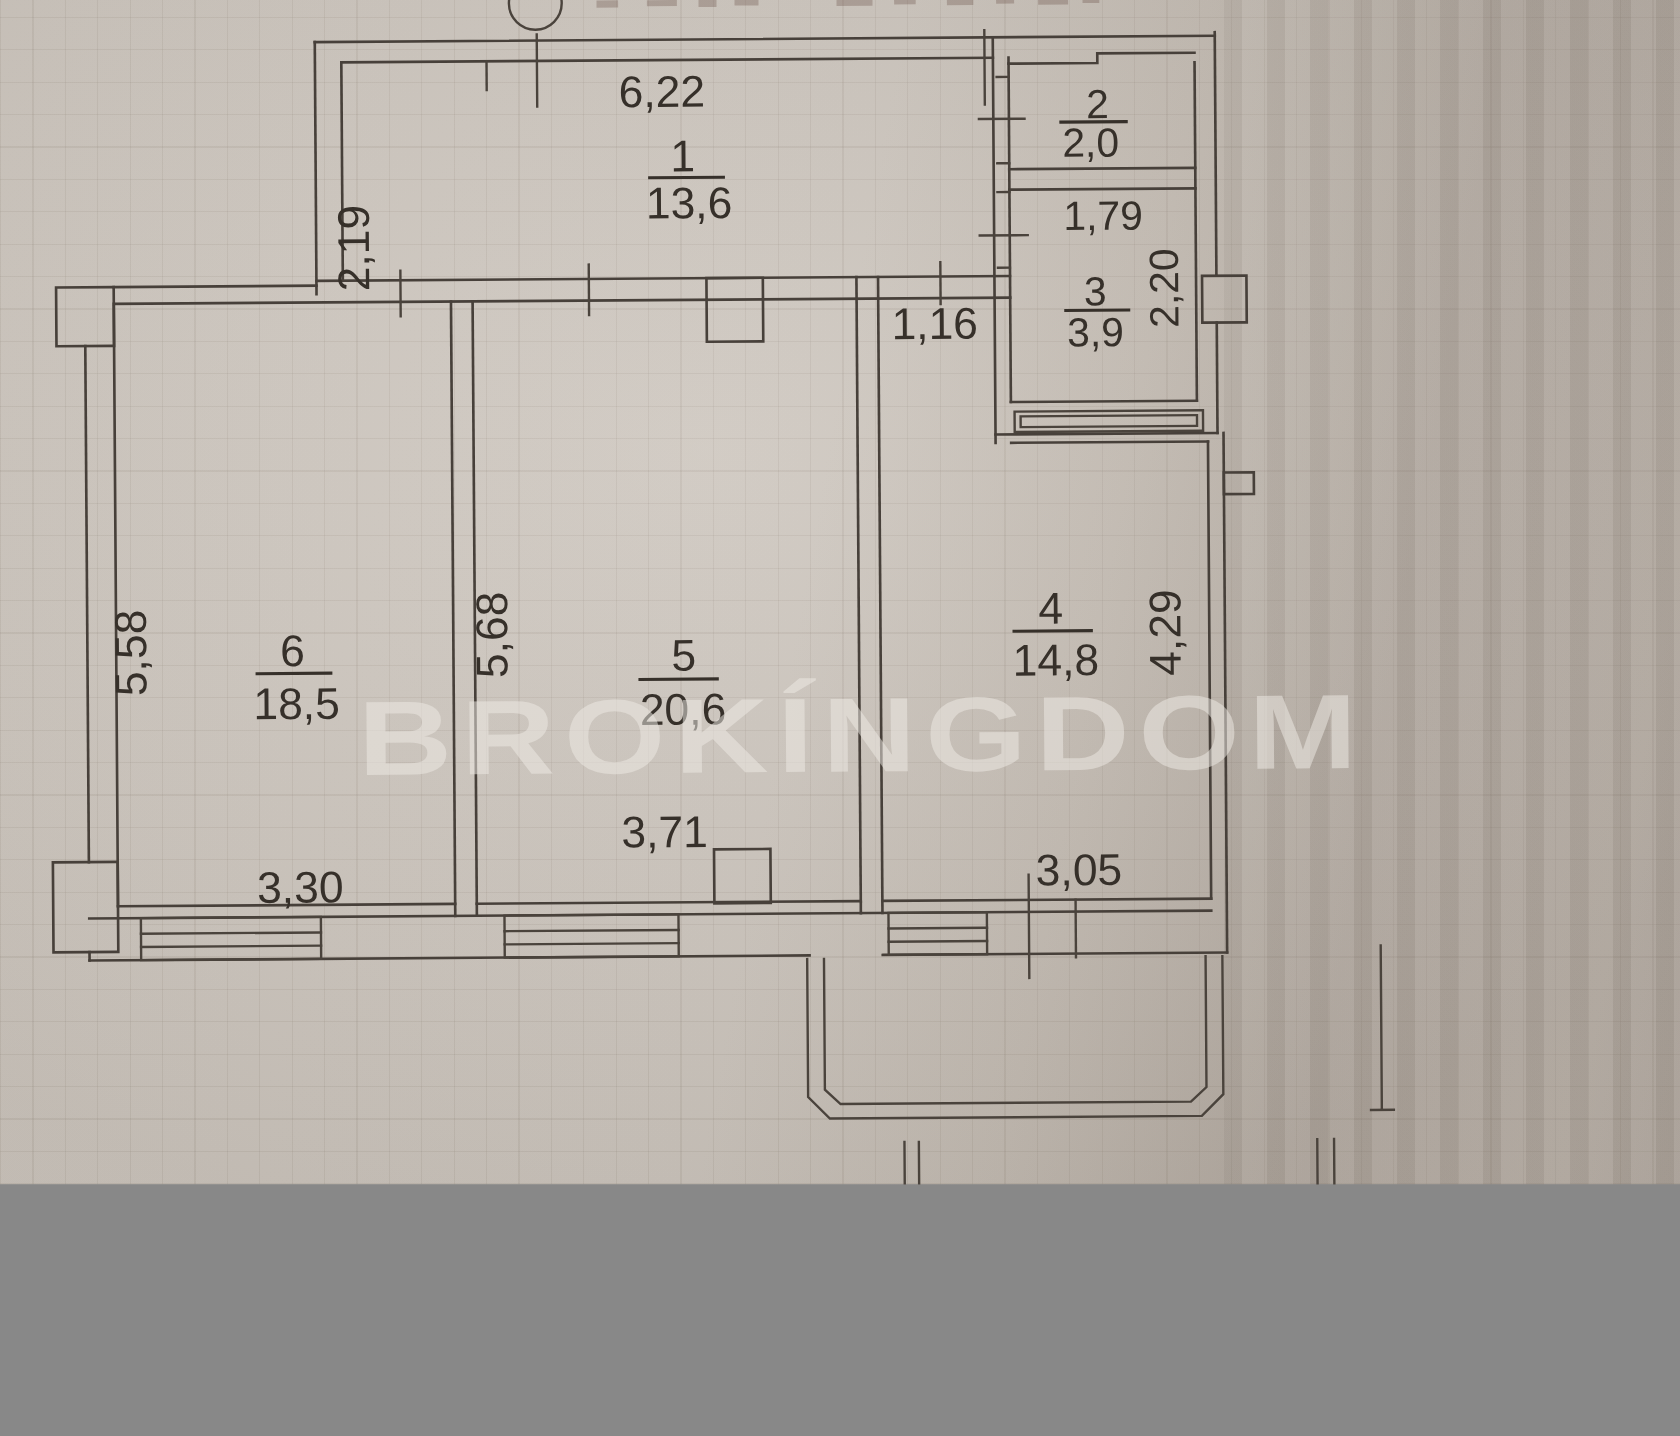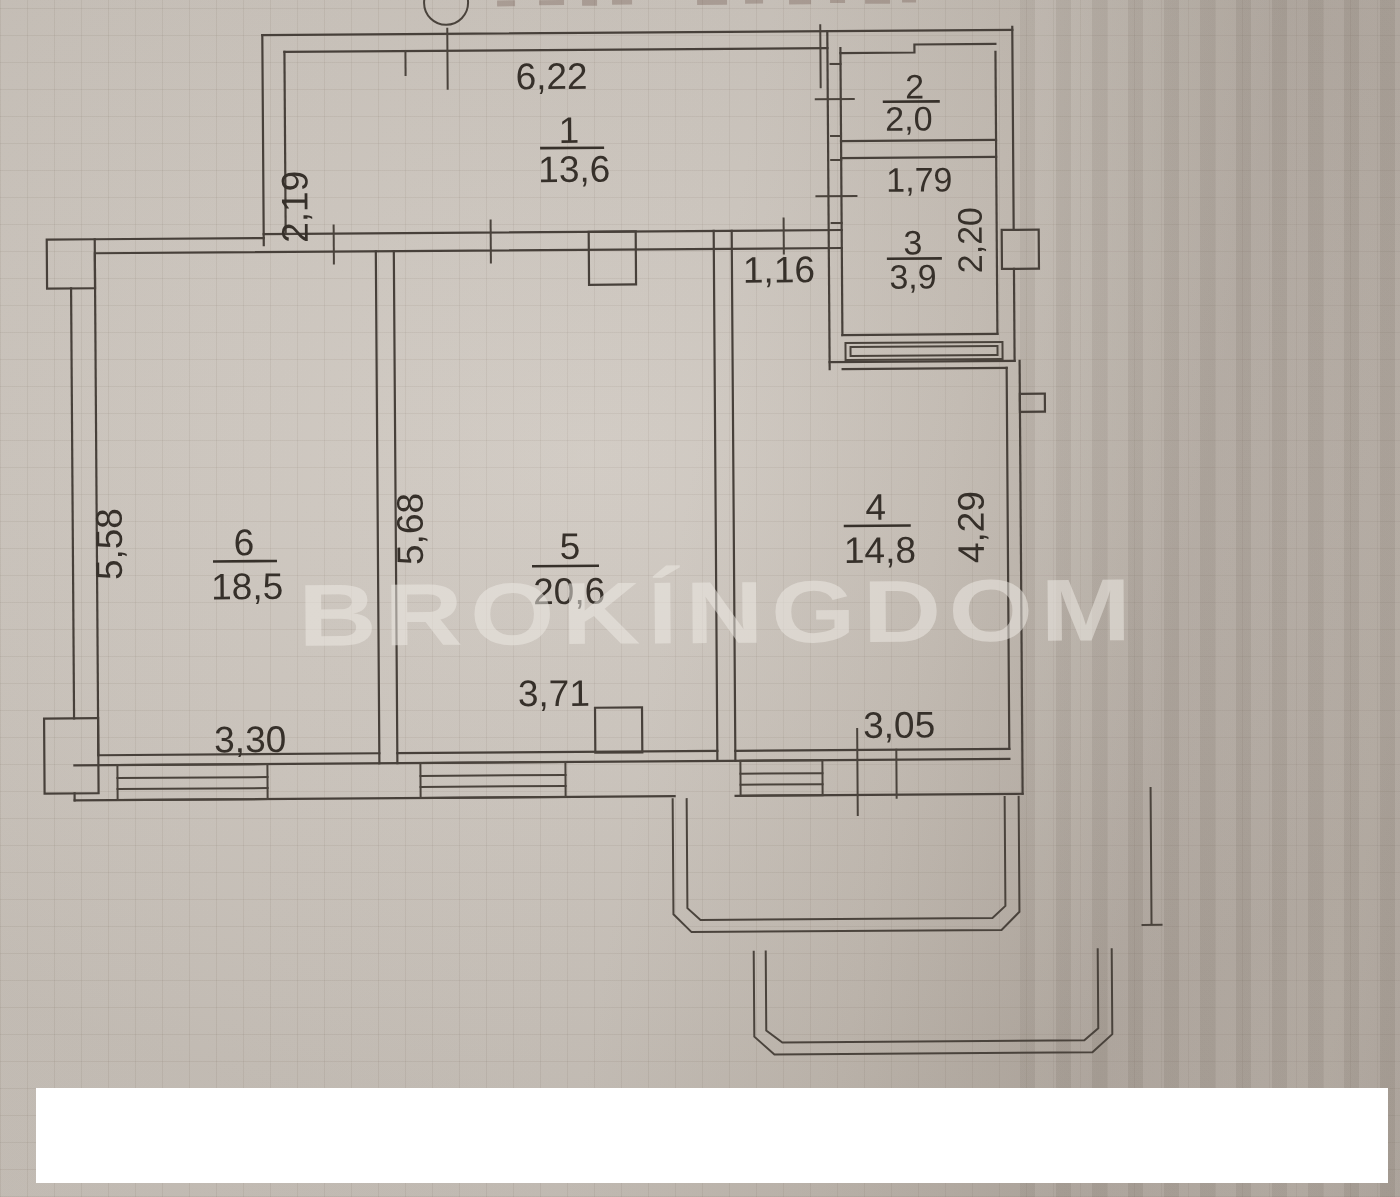--- a/index.html
+++ b/index.html
@@ -1,18 +1,18 @@
 <!DOCTYPE html>
 <html><head>
 <meta charset="utf-8">
 <style>
   html,body{margin:0;padding:0;background:#888;}
   .photo{
     position:relative;
-    width:1400px;height:1197px;
+    width:1400px;height:987px;
     overflow:hidden;
     font-family:"Liberation Sans", sans-serif;
   }
   .bg-base{
     position:absolute;inset:0;
     background:
       linear-gradient(100deg,#cfc8c0 0%,#cdc6be 48%,#c4bcb3 64%,#b5aca3 80%,#b9b0a7 94%,#b3aaa1 100%);
   }
   .bg-grid{
     position:absolute;inset:0;

